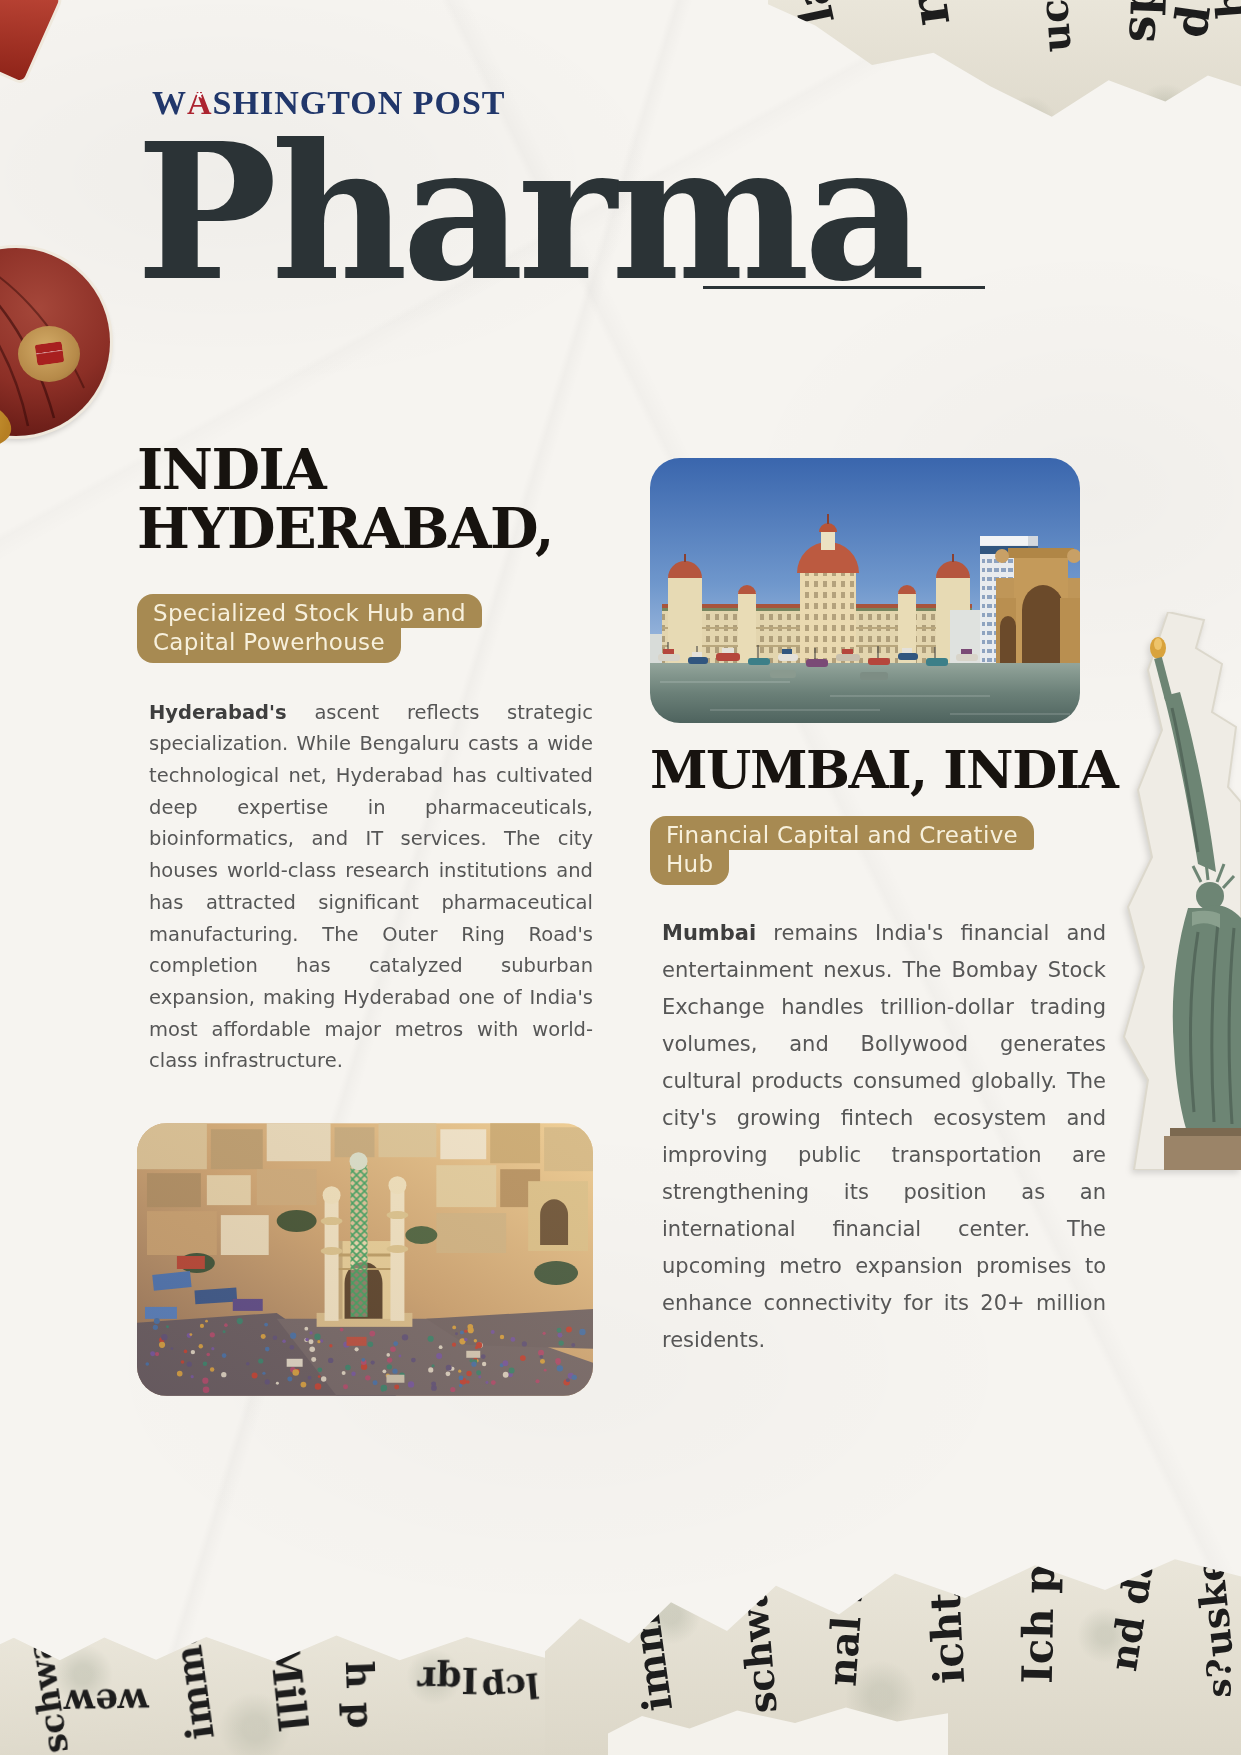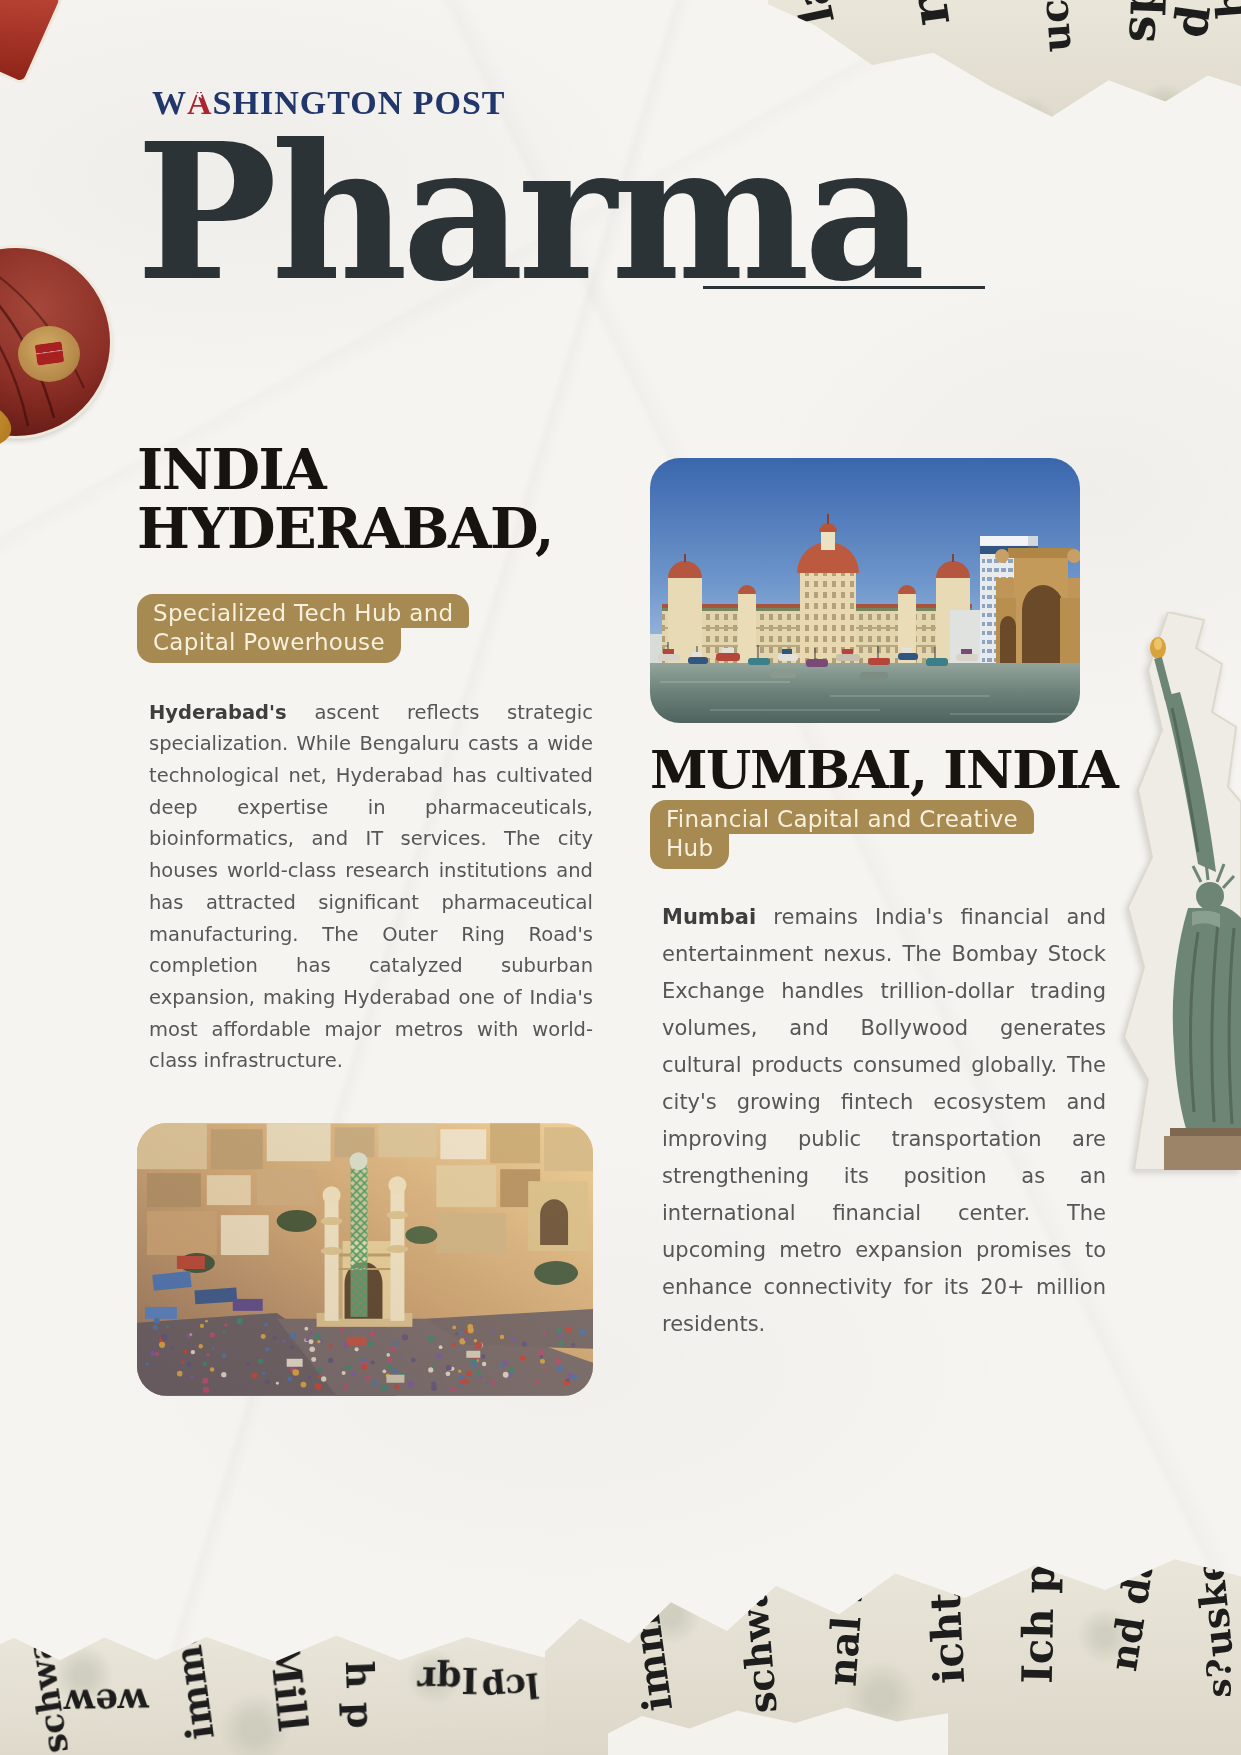--- a/index.html
+++ b/index.html
@@ -28,21 +28,21 @@
   .col{position:absolute;}
   .col-left{left:137px;top:440px;width:456px;}
   .col-right{left:650px;top:458px;width:456px;}
   h2.art{margin:0;font-family:"DejaVu Serif",serif;font-weight:700;color:#17130f;
     font-size:56px;line-height:1.05;letter-spacing:-1.5px;}
   h2.art span{display:block;}
   h2.art span:empty{display:none;}
   .col-right h2.art{font-size:52px;white-space:nowrap;margin-top:20px;}
 
   .badge{display:flex;flex-direction:column;align-items:flex-start;margin-top:36px;}
-  .col-right .badge{margin-top:2px;}
+  .col-right .badge{margin-top:18px;}
   .badge span{display:inline-block;background:#a78a52;color:#f7f0dc;font-size:23px;
     line-height:29px;padding:5px 16px 1px 16px;letter-spacing:0.3px;}
   .badge .b1{border-radius:16px 16px 4px 0;padding-bottom:0;}
   .badge .b2{border-radius:0 0 16px 16px;padding-top:0;padding-bottom:6px;}
 
   .body{margin:34px 0 0 12px;text-align:justify;color:#565656;}
   .col-left .body{font-size:19.5px;line-height:31.7px;}
   .col-right .body{margin-top:30px;font-size:21px;line-height:37px;}
   .body b{color:#3e3e3e;font-weight:700;}
 
@@ -133,21 +133,21 @@
   </div>
   <h1 class="travel">Pharma</h1>
   <div class="title-line"></div>
 
   <section class="col col-left">
     <h2 class="art">
       <span>INDIA</span>
       <span>HYDERABAD,</span>
     </h2>
     <div class="badge">
-      <span class="b1">Specialized Tech Hub and</span>
+      <span class="b1">Specialized Stock Hub and</span>
       <span class="b2">Capital Powerhouse</span>
     </div>
     <p class="body"><b>Hyderabad's</b> <span>ascent reflects strategic specialization. While Bengaluru casts a wide technological net, Hyderabad has cultivated deep expertise in pharmaceuticals, bioinformatics, and IT services. The city houses world-class research institutions and has attracted significant pharmaceutical manufacturing. The Outer Ring Road's completion has catalyzed suburban expansion, making Hyderabad one of India's most affordable major metros with world-class infrastructure.</span></p>
 
     <div class="photo photo-hyd">
       <svg width="456" height="273" viewBox="0 0 457 273">
         <defs>
           <linearGradient id="warm" x1="1" y1="0" x2="0" y2="1">
             <stop offset="0" stop-color="#efcf97"></stop>
               <stop offset="0.5" stop-color="#c9a172"></stop>

